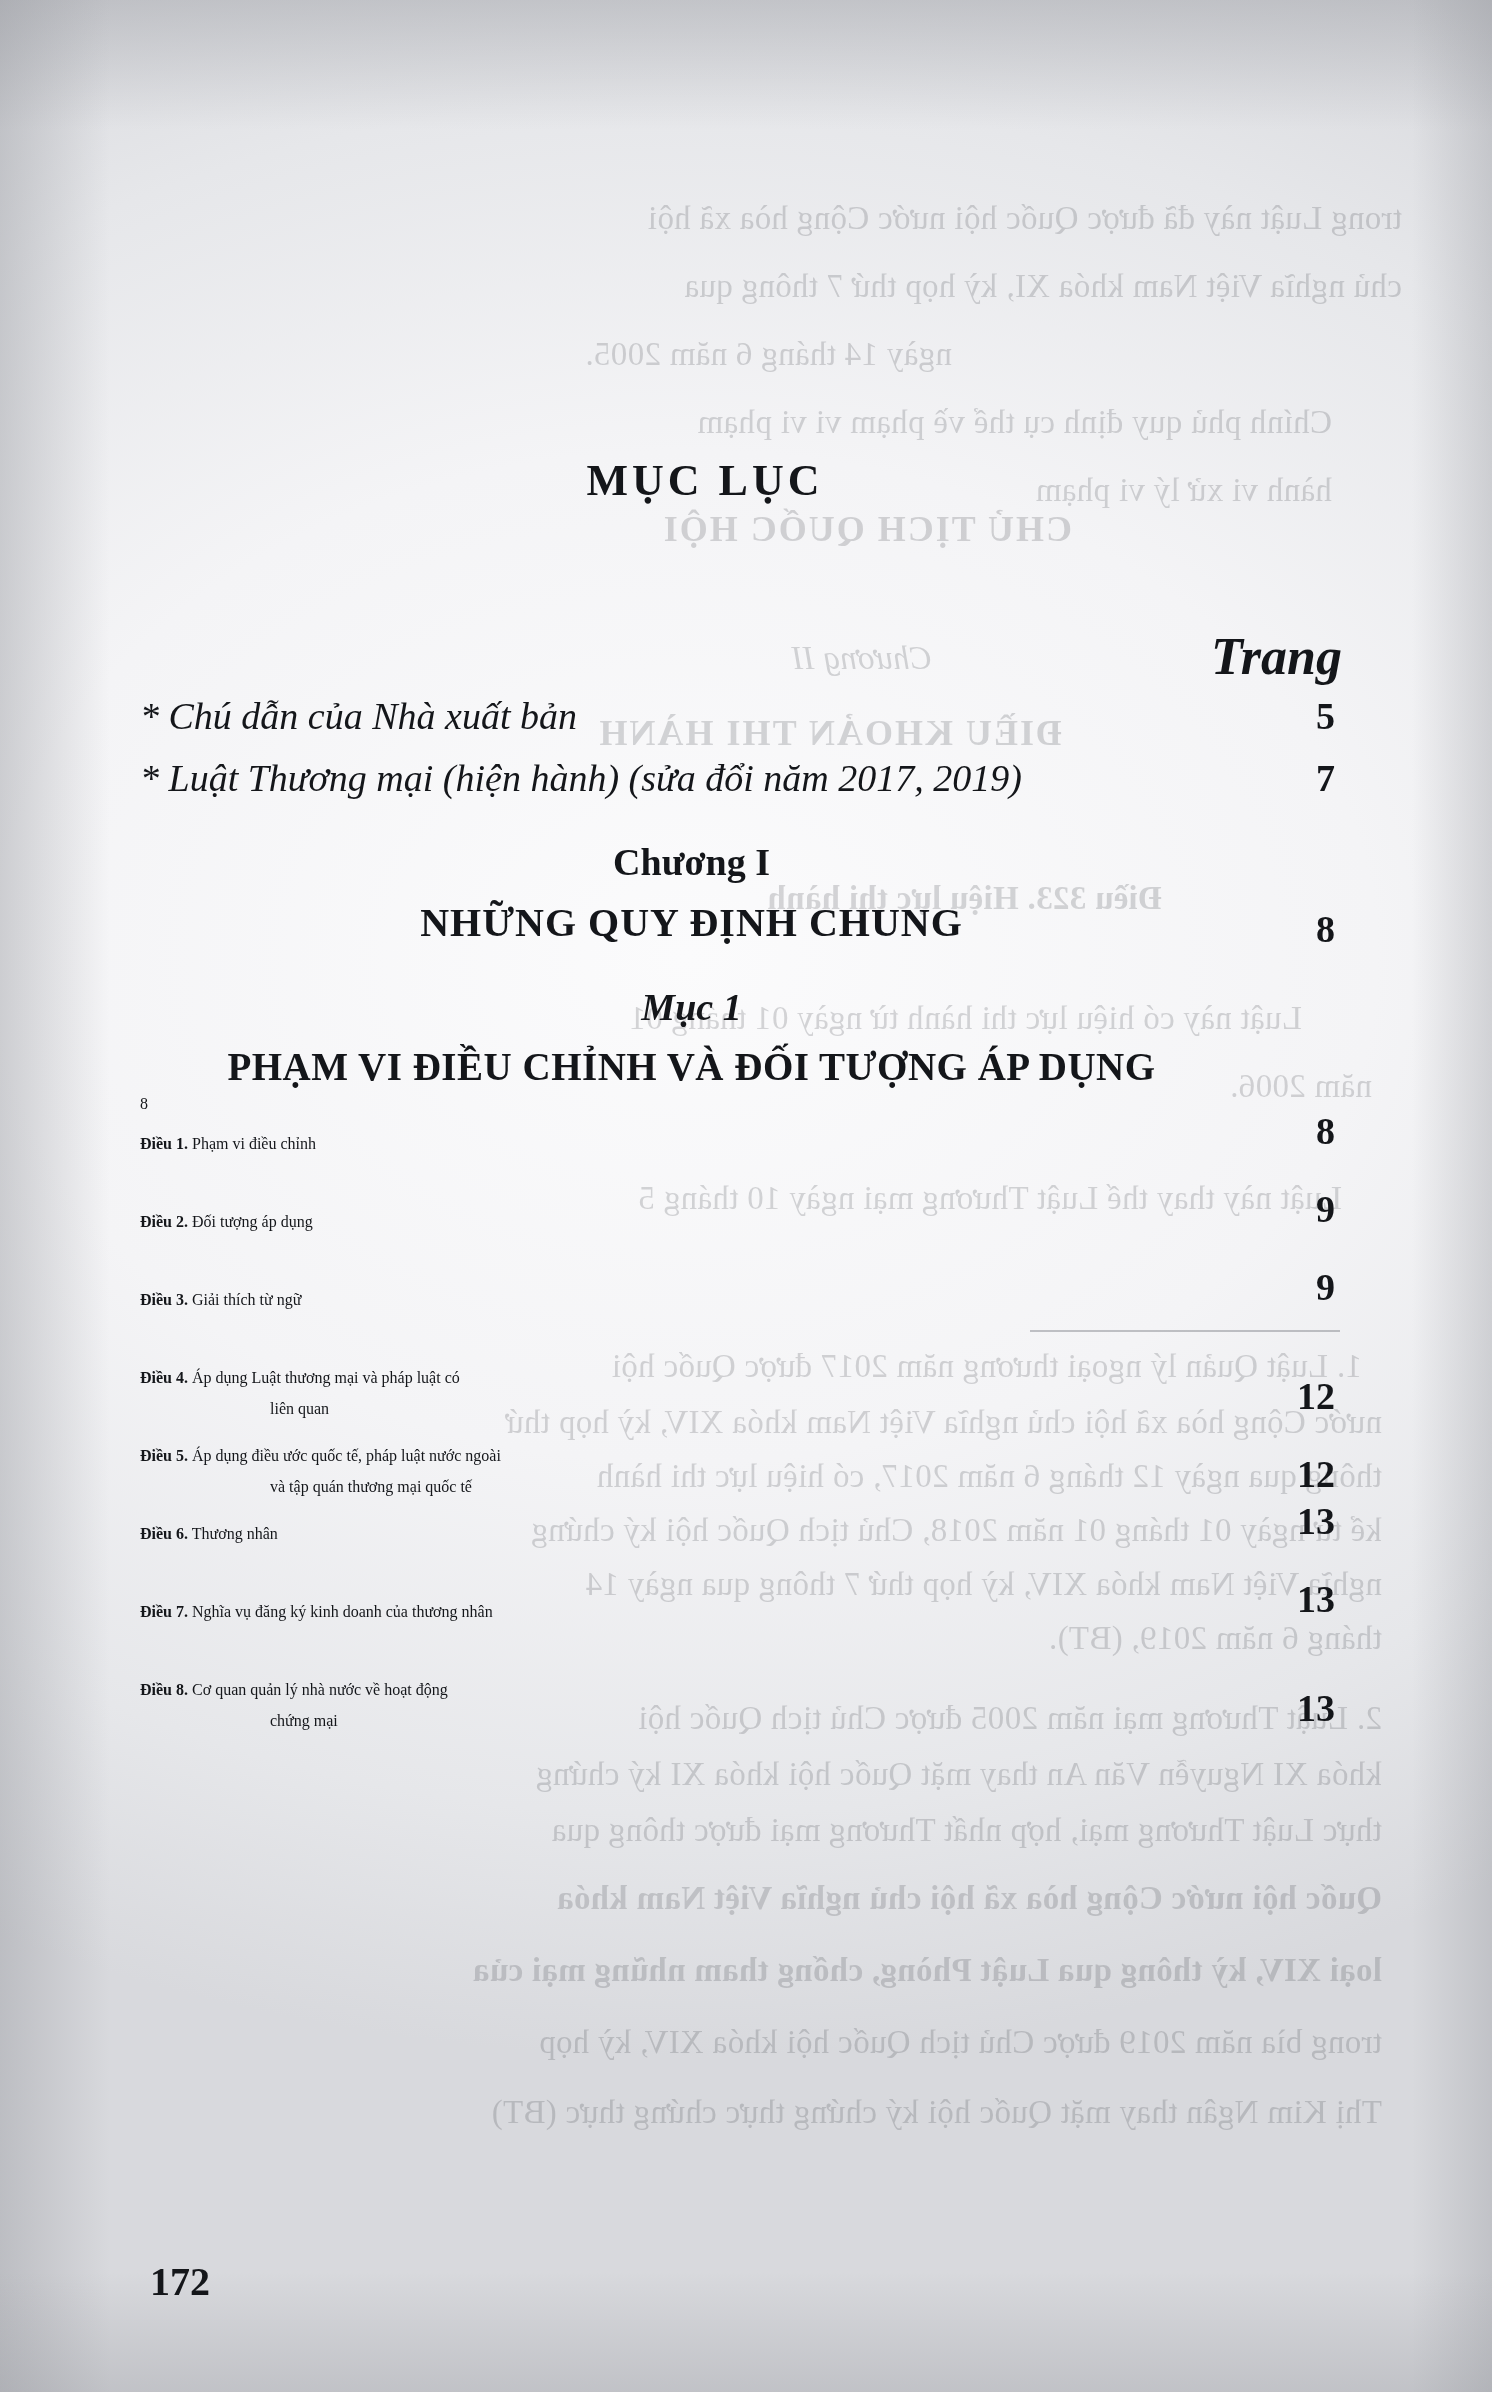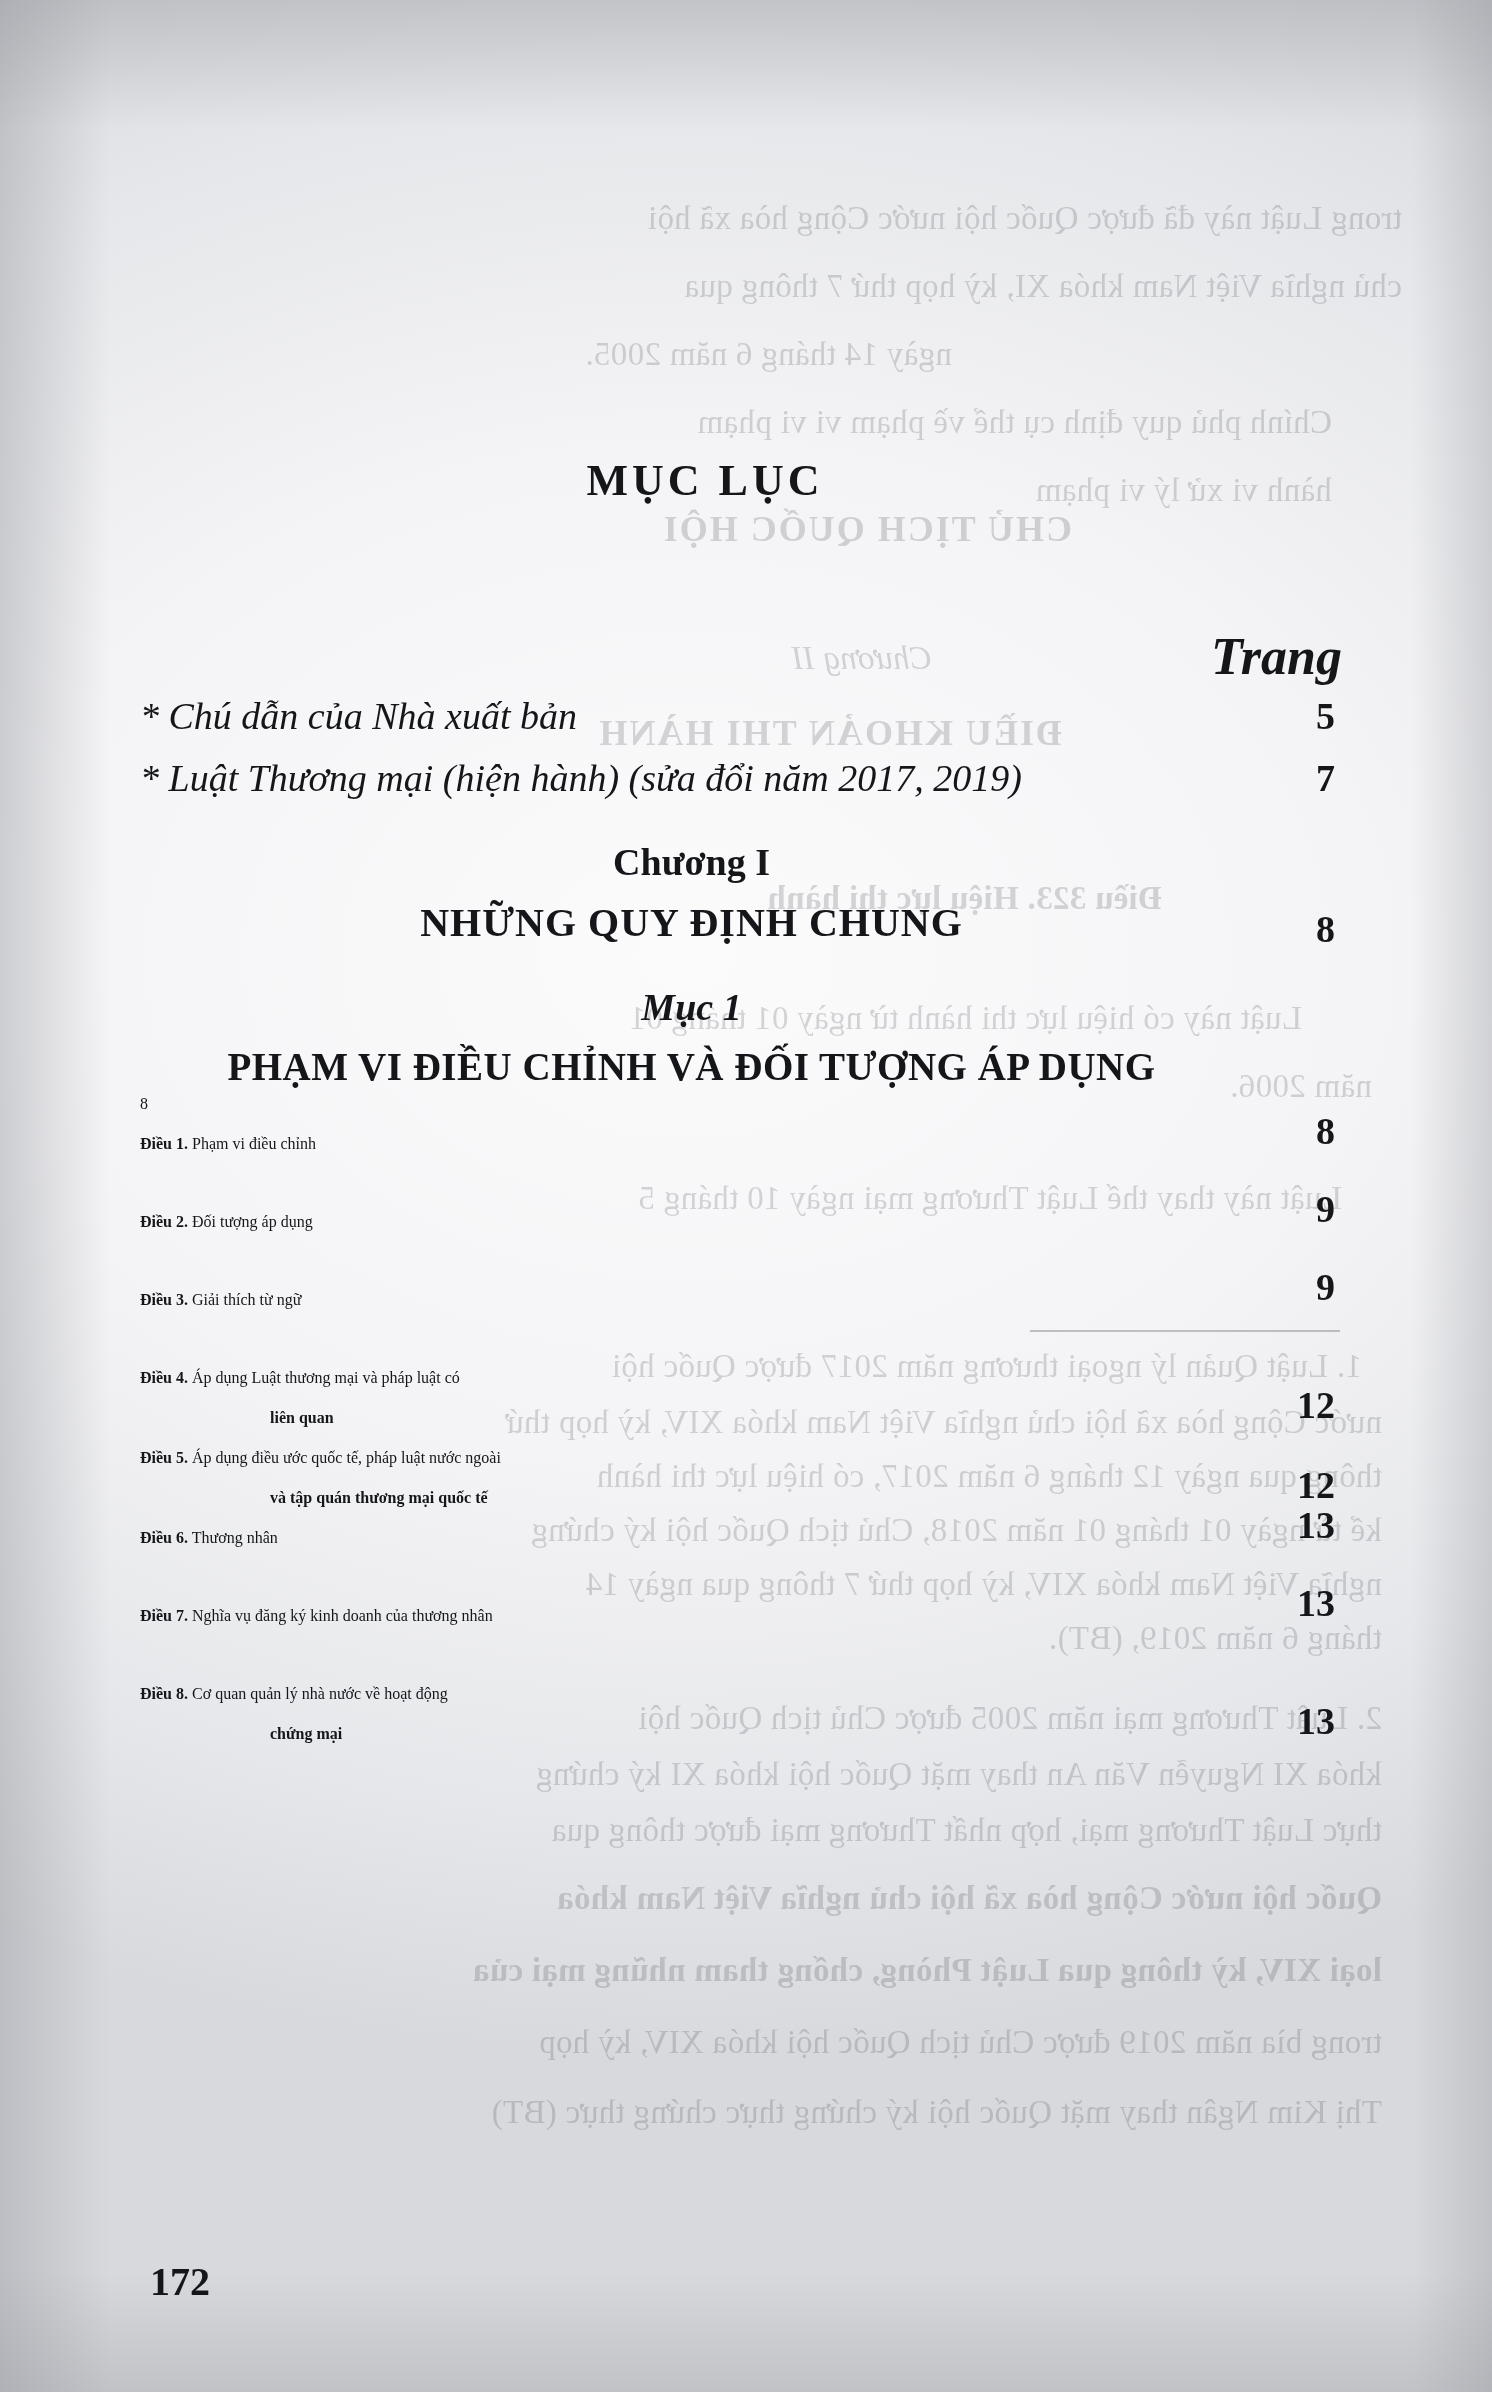--- a/index.html
+++ b/index.html
@@ -166,22 +166,21 @@
   }
 
   
   .row.art { margin-top: 22px; }
   .row.art .art-num {
     font-weight: bold;
   }
   .row.art .art-cont {
     display: block;
     margin-left: 130px;
-    margin-top: 22px;
-    font-weight: bold;
+    margin-top: 13px;
   }
 
   
   .artwrap { position: relative; width: 100%; }
   .artwrap .pg-abs {
     position: absolute;
     right: 0;
     bottom: 0;
     width: 92px;
     text-align: right;

